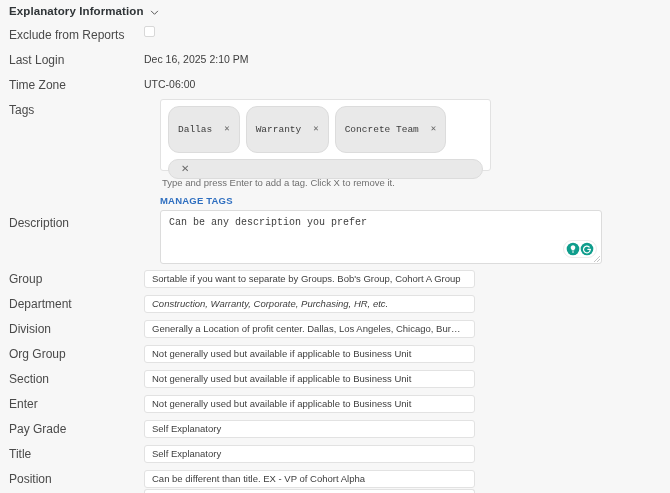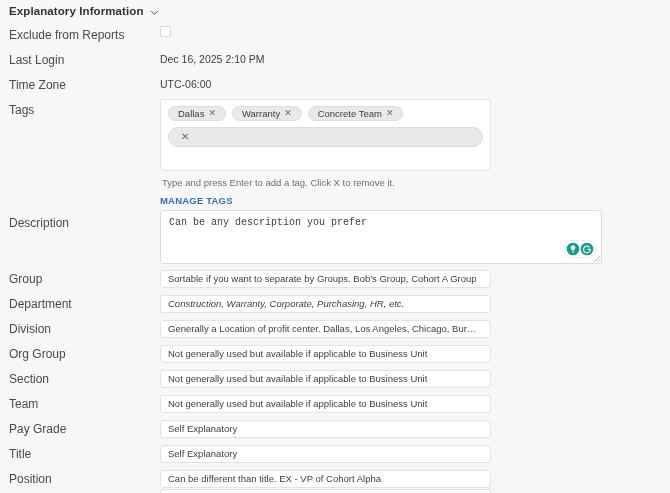--- a/index.html
+++ b/index.html
@@ -56,21 +56,21 @@
   .row > .label {
     position: absolute;
     left: 9px;
     top: 0;
     font-size: 12px;
     color: #4a4a4a;
     white-space: nowrap;
   }
   .row > .field {
     position: absolute;
-    left: 160px;
+    left: 144px;
     top: 0;
   }
   .static-value {
     font-size: 10.5px;
     color: #3e3e3e;
     white-space: nowrap;
   }
 
   
   .checkbox {
@@ -97,29 +97,30 @@
   }
   .chips {
     display: flex;
     flex-wrap: wrap;
     gap: 6px;
     align-items: flex-start;
   }
   .chip {
     display: inline-flex;
     align-items: center;
-    gap: 4px;
+    gap: 12px;
     background: #e9e9e9;
     border: 1px solid #dcdcdc;
     border-radius: 11px;
-    padding: 0 9px;
+    padding: 16px 9px;
     font-size: 9.5px;
     color: #3c3c3c;
     line-height: 13px;
     white-space: nowrap;
+    font-family: Liberation Mono, monospace;
   }
   .chip .x {
     font-size: 9px;
     color: #6b6b6b;
     line-height: 1;
     cursor: pointer;
   }
   .chip-info {
     display: flex;
     align-items: center;
@@ -345,21 +346,21 @@
   </div>
 
   <div class="row" style="top:372px;">
     <div class="label">Section</div>
     <div class="field" style="top:-2px;">
       <div class="text-input">Not generally used but available if applicable to Business Unit</div>
     </div>
   </div>
 
   <div class="row" style="top:397px;">
-    <div class="label">Team</div>
+    <div class="label">Enter</div>
     <div class="field" style="top:-2px;">
       <div class="text-input">Not generally used but available if applicable to Business Unit</div>
     </div>
   </div>
 
   <div class="row" style="top:422px;">
     <div class="label">Pay Grade</div>
     <div class="field" style="top:-2px;">
       <div class="text-input">Self Explanatory</div>
     </div>

